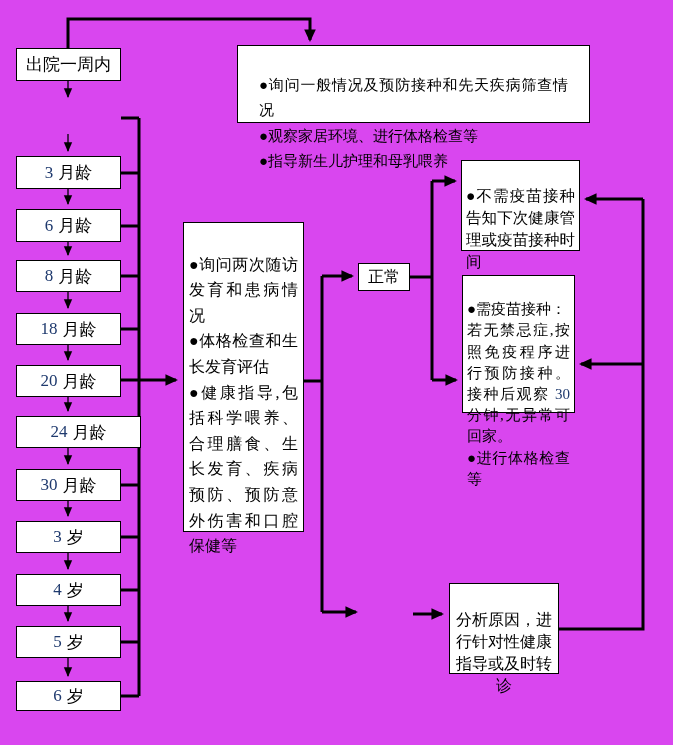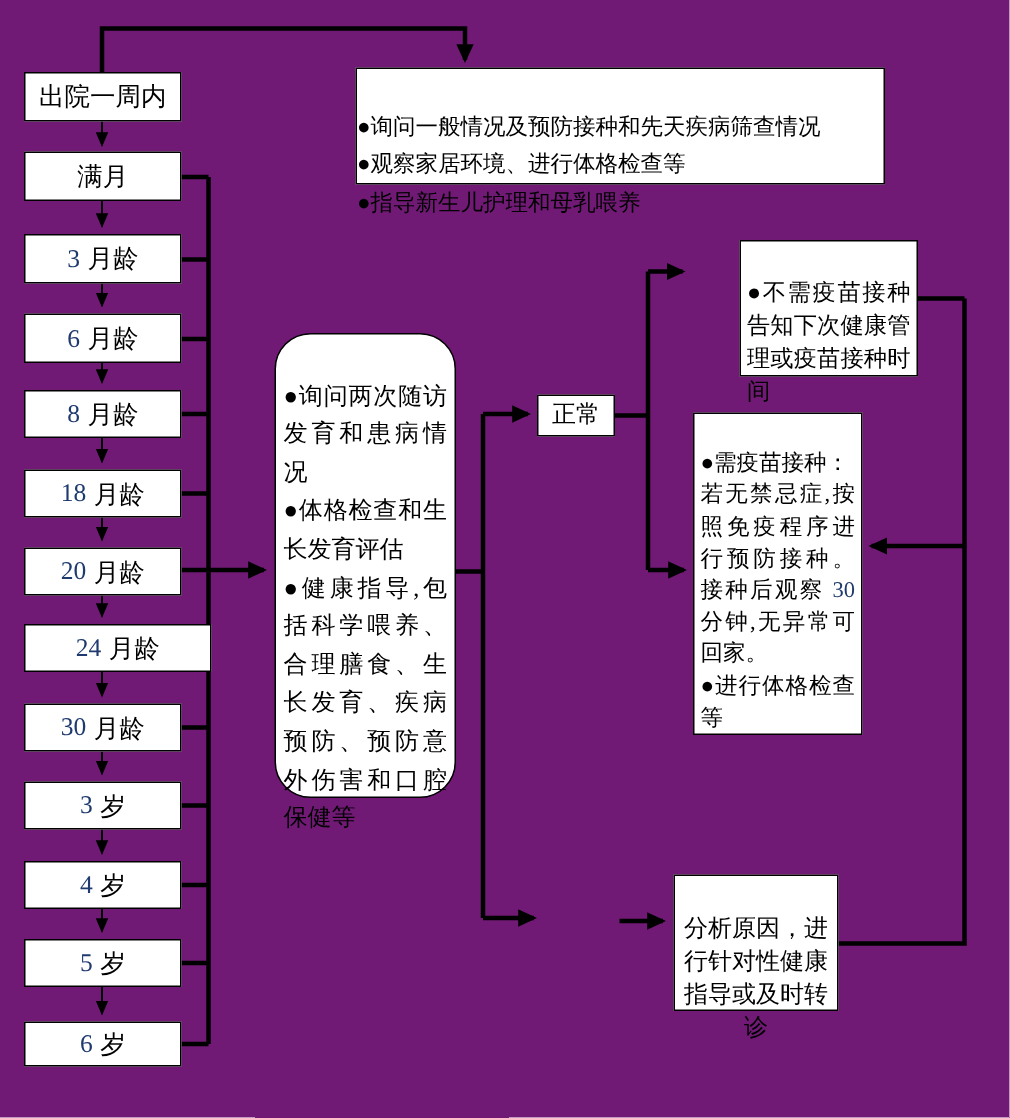--- a/index.html
+++ b/index.html
@@ -1,36 +1,36 @@
 <!DOCTYPE html>
 <html><head>
 <meta charset="utf-8">
 <style>
   html,body{margin:0;padding:0;background:#ffffff;}
   .canvas{
-    position:relative;width:673px;height:745px;background:#701a75;overflow:hidden;
+    position:relative;width:673px;height:745px;background:#d946ef;overflow:hidden;
     font-family:"Liberation Serif","DejaVu Serif",serif;color:#000;
   }
   .wires{position:absolute;left:0;top:0;z-index:1;}
   .node{
     position:absolute;z-index:2;background:#fff;border:1.6px solid #000;
     box-sizing:border-box;color:#000;
   }
   .small{
     display:flex;align-items:center;justify-content:center;
     font-size:17px;white-space:nowrap;
   }
   .tnum{color:#1f3a6e;}
   .tnum:not(:empty){margin-right:5px;}
   .bullets{
     white-space:pre-line;text-align:justify;
   }
-  .newborn{font-size:15px;line-height:25.5px;padding:1px 0;}
-  .followup{font-size:16px;line-height:25.6px;padding:3px 5px;border-radius:24px;}
-  .novacc{font-size:15.5px;line-height:22px;padding:2px 4px;margin-left:32px;}
+  .newborn{font-size:15px;line-height:25.5px;padding:1px 21px;}
+  .followup{font-size:16px;line-height:25.6px;padding:3px 5px;}
+  .novacc{font-size:15.5px;line-height:22px;padding:2px 4px;}
   .vacc{font-size:15px;line-height:21.2px;padding:2px 4px;}
   .analysis{font-size:16px;line-height:22px;padding:3px 5px;white-space:pre-line;text-align:center;}
   .decision{
     display:flex;align-items:center;justify-content:center;text-align:left;
     font-size:16px;line-height:24px;white-space:pre-line;font-family:Liberation Serif, serif;
   }
   .minutes{color:#1f3a6e;}
 </style>
 </head>
 <body>
@@ -86,24 +86,20 @@
       <path d="M559,629 L643,629 L643,199"></path>
       <path d="M643,199 L586,199" marker-end="url(#mB)"></path>
       <path d="M643,364 L581,364" marker-end="url(#mB)"></path>
     </g>
   </svg>
 
   <div class="node small" style="left:16px;top:48px;width:105px;height:33px">
     <span class="tnum"></span>
       <span>出院一周内</span>
   </div>
-  <div class="node small" style="left:16px;top:101px;width:105px;height:33px">
-    <span class="tnum"></span>
-      <span>满月</span>
-  </div>
   <div class="node small" style="left:16px;top:156px;width:105px;height:33px">
     <span class="tnum">3</span>
       <span>月龄</span>
   </div>
   <div class="node small" style="left:16px;top:209px;width:105px;height:33px">
     <span class="tnum">6</span>
       <span>月龄</span>
   </div>
   <div class="node small" style="left:16px;top:260px;width:105px;height:32px">
     <span class="tnum">8</span>
@@ -156,21 +152,21 @@
 
   <div class="node decision" style="left:358px;top:263px;width:52px;height:28px">
     <span>正常</span>
   </div>
 
 
   <div class="node bullets novacc" style="left:461px;top:160px;width:119px;height:91px">
     <span>●不需疫苗接种告知下次健康管理或疫苗接种时间</span>
   </div>
 
-  <div class="node bullets vacc" style="left:462px;top:275px;width:113px;height:215px">
+  <div class="node bullets vacc" style="left:462px;top:275px;width:113px;height:138px">
     <span>●需疫苗接种：
 若无禁忌症,按照免疫程序进行预防接种。接种后观察 </span><span class="minutes">30</span><span> 分钟,无异常可回家。
 ●进行体格检查等</span>
   </div>
 
   <div class="node analysis" style="left:449px;top:583px;width:110px;height:91px">
     <span>分析原因，进行针对性健康指导或及时转诊</span>
   </div>
 
 </div>

